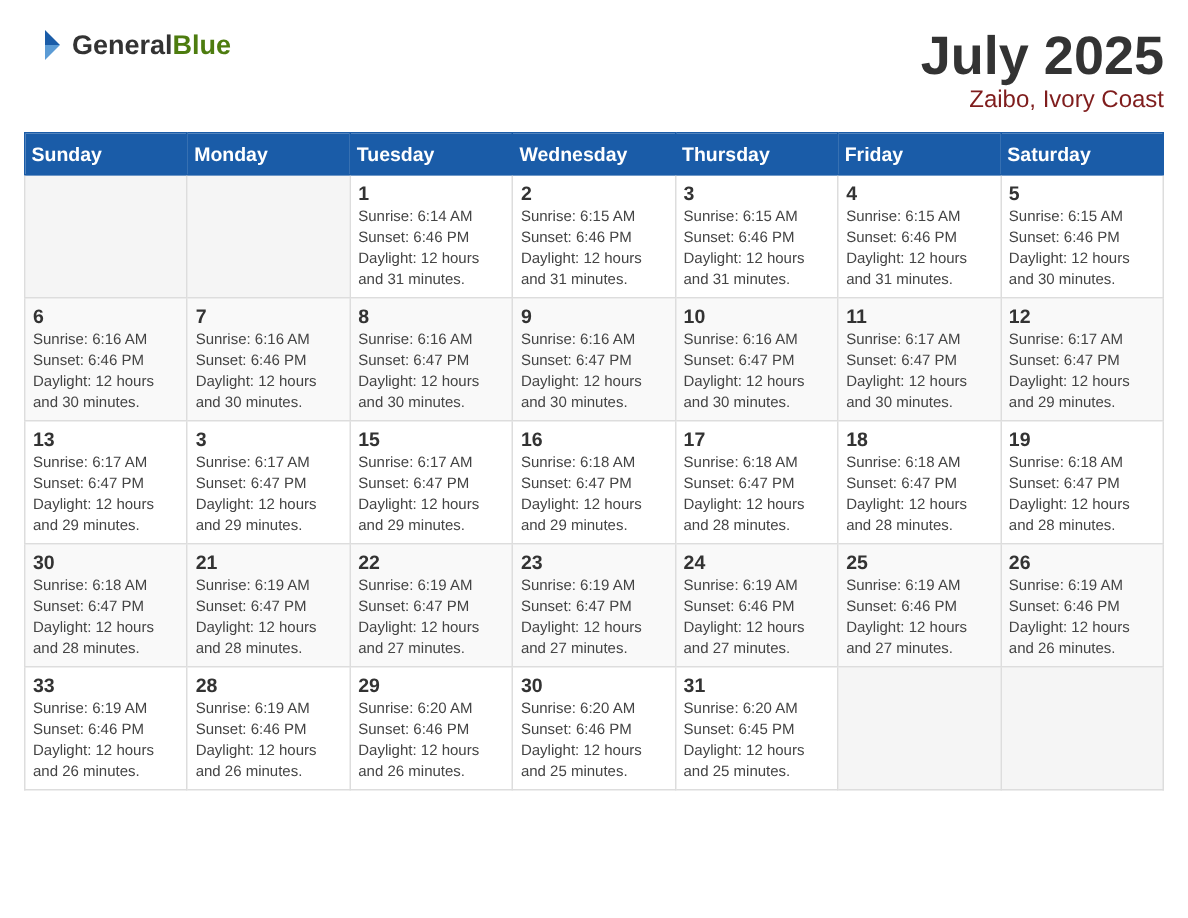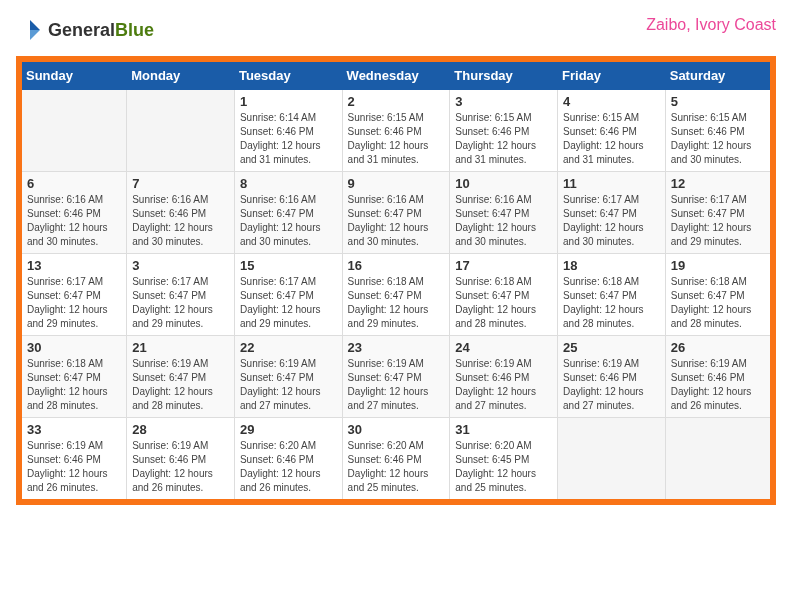--- a/index.html
+++ b/index.html
@@ -38,26 +38,26 @@
     .title-block {
       text-align: right;
     }
     .month-title {
       font-size: 36px;
       font-weight: bold;
       color: #333;
     }
     .location-title {
       font-size: 16px;
-      color: #ec4899;
+      color: #7f1d1d;
     }
     .calendar {
       width: 100%;
       border-collapse: collapse;
-      border: 6px solid #f97316;
+      border: 1px solid #f97316;
     }
     .calendar th {
       background-color: #1a5ca8;
       color: #fff;
       font-size: 13px;
       font-weight: bold;
       padding: 6px 4px;
       text-align: left;
       border: 1px solid #1a5ca8;
     }
@@ -97,20 +97,21 @@
   <div class="logo">
     <svg class="logo-icon" viewBox="0 0 28 28">
       <polygon points="14,4 24,14 14,14" fill="#1a5ca8"></polygon>
       <polygon points="14,14 24,14 14,24" fill="#5b9bd5"></polygon>
     </svg>
     <div>
       <span class="logo-text-general">General</span><span class="logo-text-blue">Blue</span>
     </div>
   </div>
   <div class="title-block">
+    <div class="month-title">July 2025</div>
     <div class="location-title">Zaibo, Ivory Coast</div>
   </div>
 </div>
 
 <table class="calendar">
   <thead>
     <tr>
     <th>Sunday</th>
         <th>Monday</th>
         <th>Tuesday</th>

